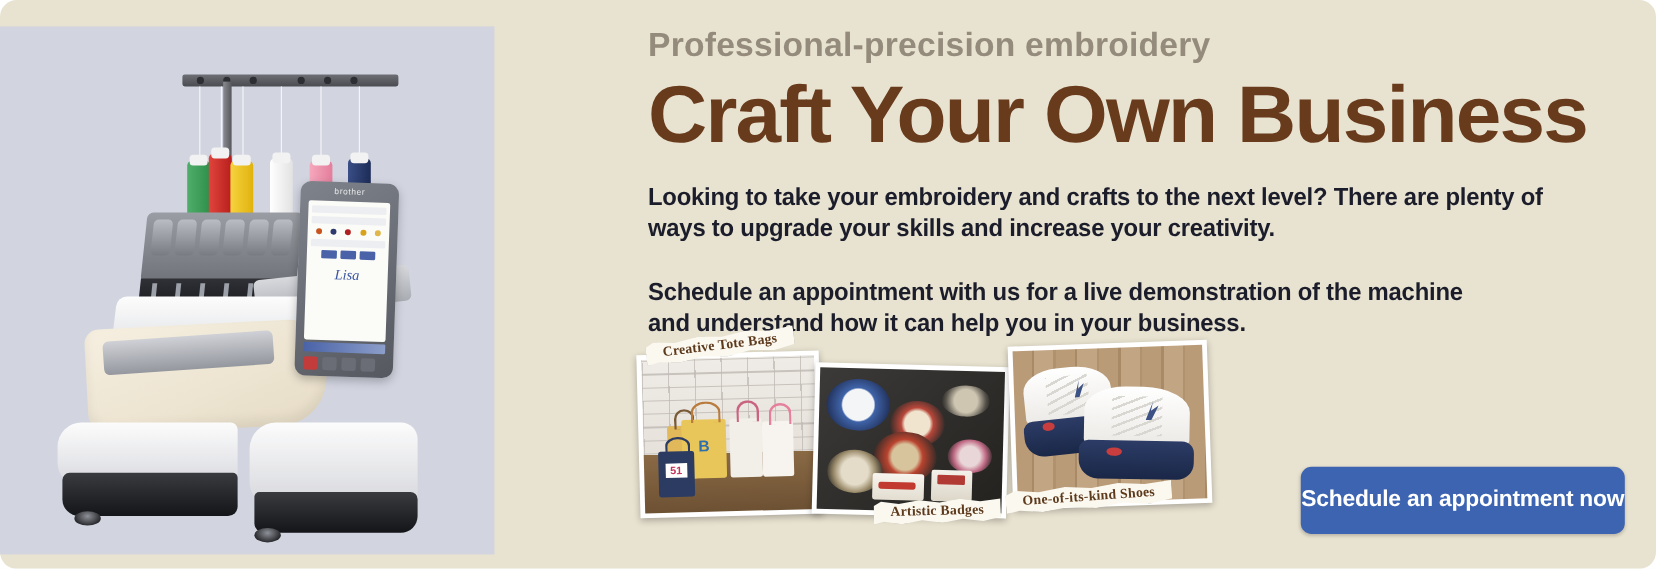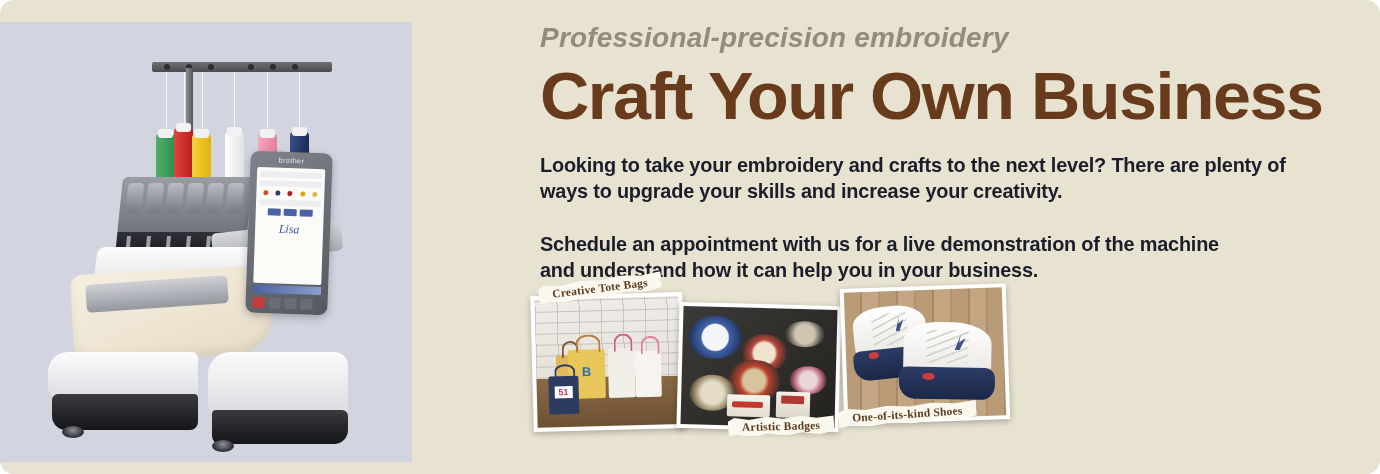--- a/index.html
+++ b/index.html
@@ -151,21 +151,21 @@
     background: linear-gradient(90deg,#4a63a8,#8c9ec9); border-radius: 1px;
   }
   .lcd-keys { position: absolute; left: 7px; top: 146px; display: flex; gap: 4px; }
   .lcd-keys span { width: 12px; height: 11px; background: #6a6d75; border-radius: 2px; display: block; }
   .lcd-keys span:first-child { background: #c23c3c; }
 
   
   .content { position: absolute; left: 412px; top: 0; width: 968px; height: 474px; }
   .eyebrow {
     position: absolute; left: 128px; top: 22px;
-    font-size: 28px; font-weight: bold; color: #948b7c; letter-spacing: .2px; font-style: italic;
+    font-size: 28px; font-weight: bold; color: #948b7c; letter-spacing: .2px;
   }
   .headline {
     position: absolute; left: 128px; top: 62px;
     font-size: 67px; font-weight: bold; color: #693b1d;
     letter-spacing: -1.5px; line-height: 1; transform: scaleX(1.02); transform-origin: left;
   }
   .para {
     position: absolute; left: 128px;
     font-size: 20.5px; font-weight: bold; color: #1c1d2b;
     line-height: 1.28; letter-spacing: -.2px;
@@ -412,15 +412,16 @@
           </div>
         </div>
       </div>
 
       <div class="tlabel tl-1">Creative Tote Bags</div>
       <div class="tlabel tl-2">Artistic Badges</div>
       <div class="tlabel tl-3">One-of-its-kind Shoes</div>
 
     </div>
 
+    <button class="cta">Schedule an appointment now</button>
 
   </div>
 </div>
 
 </body></html>

